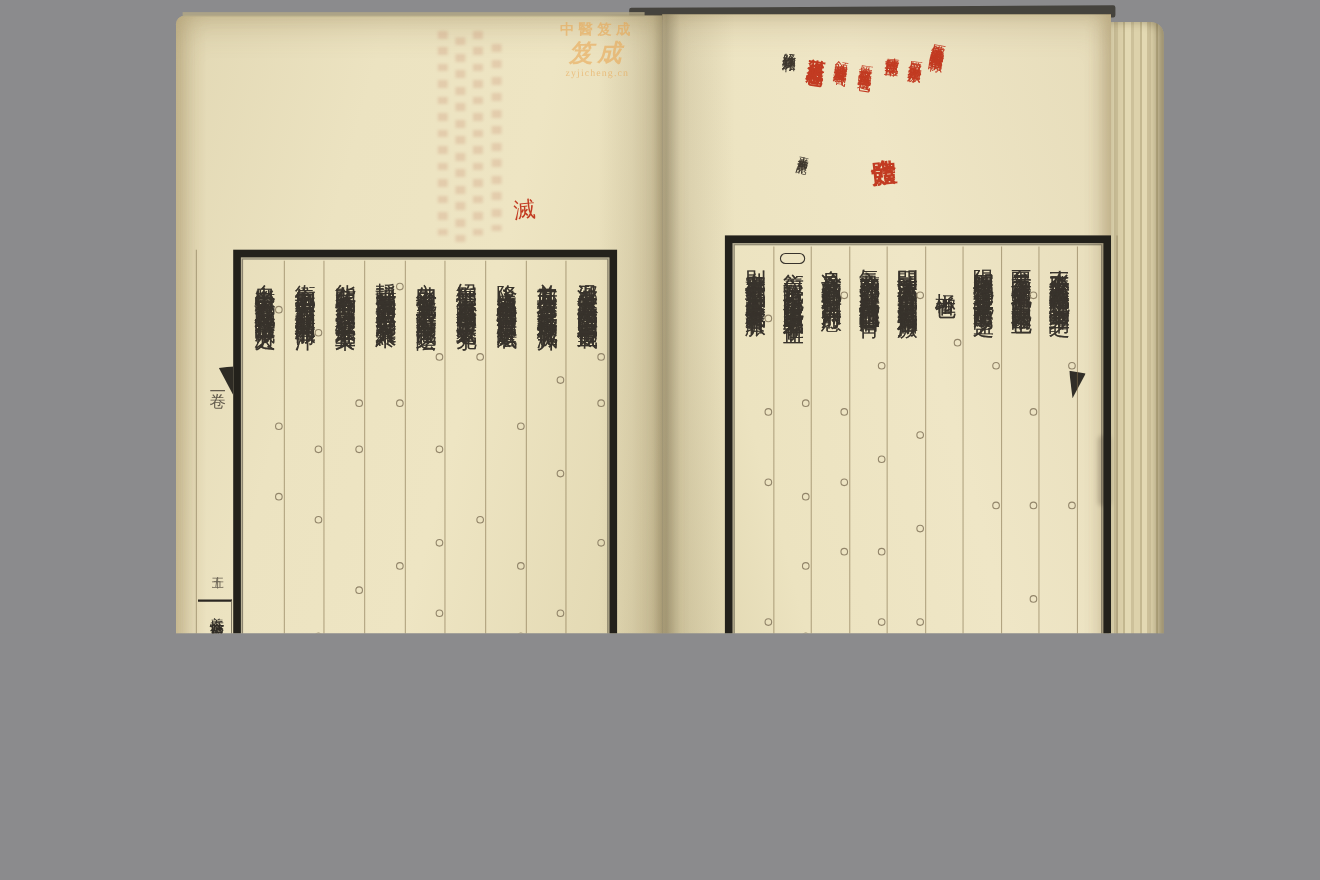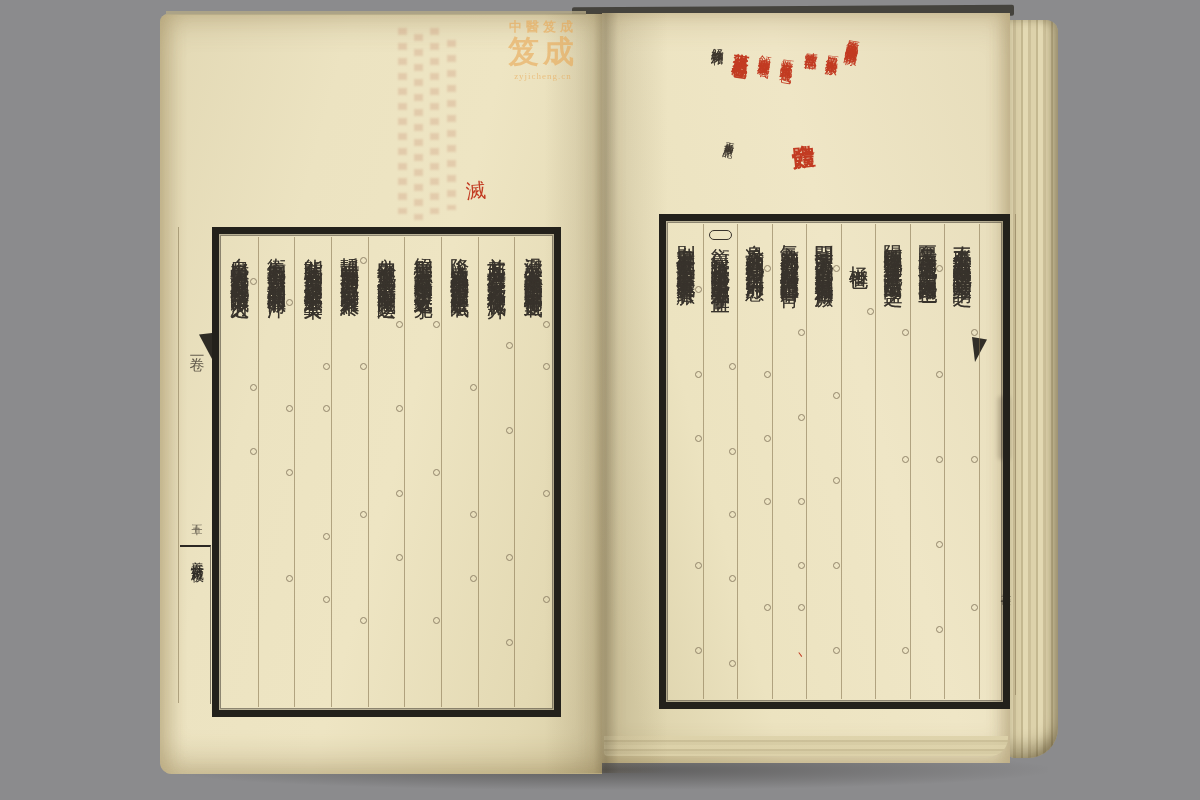--- a/index.html
+++ b/index.html
@@ -1,16 +1,16 @@
 <!DOCTYPE html>
 <html><head>
 <meta charset="utf-8">
 <style>
   html,body{margin:0;padding:0;background:#8b8b8d;}
-  .stage{position:relative;width:1200px;height:800px;overflow:hidden;background:#8b8b8d;
+  .stage{position:relative;width:1200px;height:576px;overflow:hidden;background:#8b8b8d;
          font-family:"Liberation Serif","DejaVu Serif",serif;}
   .abs{position:absolute;}
   
   .book-shadow{left:168px;top:756px;width:880px;height:34px;
     background:radial-gradient(ellipse at 50% 40%,rgba(20,18,14,.38),rgba(20,18,14,0) 72%);}
   .edges-right{left:1008px;top:20px;width:50px;height:738px;
     background:repeating-linear-gradient(to right,#e3d9b3 0 5px,#cdc19a 5px 8px,#ddd2ab 8px 13px,#c4b890 13px 15px);
     border-radius:2px 12px 30px 6px;box-shadow:inset -6px 0 8px rgba(70,55,25,.35), inset 0 -14px 14px rgba(70,55,25,.3);}
   .top-edge-dark{left:572px;top:6px;width:442px;height:11px;background:#45433d;border-radius:2px;transform:skewY(-.3deg);}
   .top-edge-light{left:166px;top:11px;width:420px;height:4px;background:#b4a986;opacity:.8;}
@@ -53,21 +53,21 @@
   
   .hw{position:absolute;writing-mode:vertical-rl;text-orientation:upright;letter-spacing:1px;line-height:1;}
   .hw.red{color:#c23b22;}
   .hw.ink{color:#3d362d;}
   
   .ghost{top:28px;width:9px;height:186px;filter:blur(1.3px);opacity:.8;
     background:repeating-linear-gradient(to bottom,rgba(186,106,82,.25) 0 7px,rgba(186,106,82,0) 7px 15px);}
   
   .watermark{left:497px;top:18px;width:92px;text-align:center;color:#e9a34b;opacity:.55;filter:blur(.5px);}
   .wm1{font-size:13px;letter-spacing:4px;font-weight:bold;}
-  .wm2{font-size:31px;letter-spacing:4px;font-weight:bold;line-height:1.05;}
+  .wm2{font-size:22px;letter-spacing:4px;font-weight:bold;line-height:1.05;font-style:italic;}
   .wm3{font-size:9px;letter-spacing:1px;margin-top:2px;}
 </style>
 </head>
 <body>
 
 <div class="stage">
 
   <div class="abs edges-right"></div>
   <div class="abs top-edge-dark"></div>
   <div class="abs book-shadow"></div>

